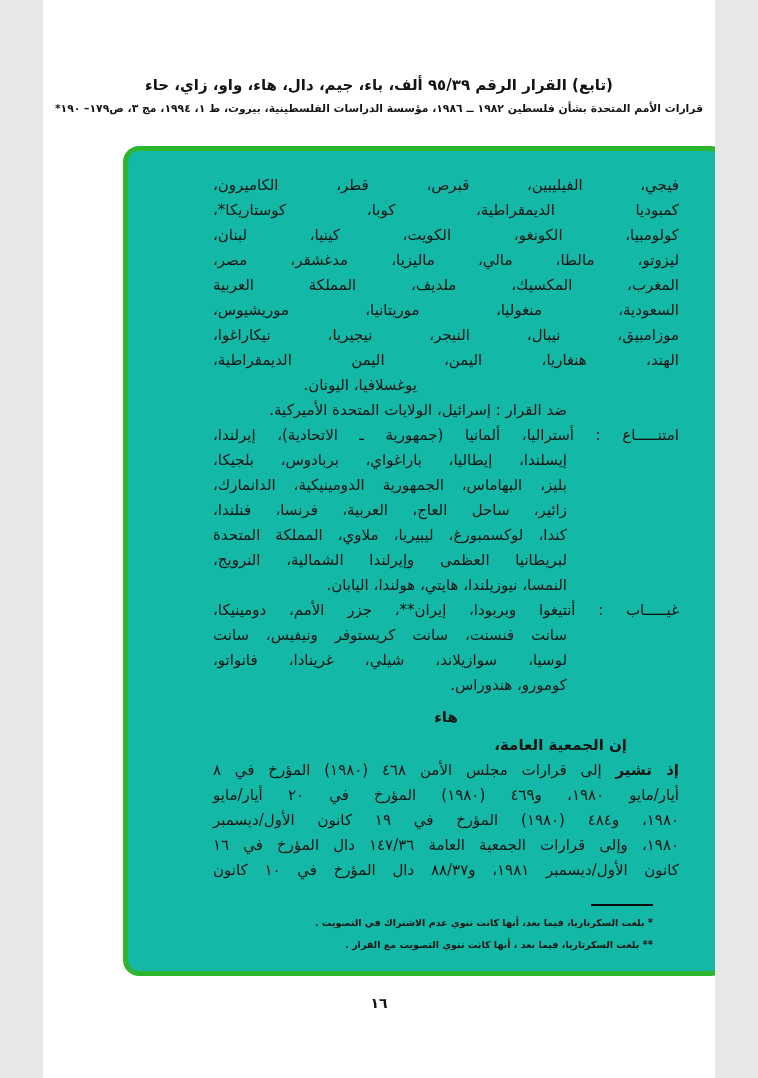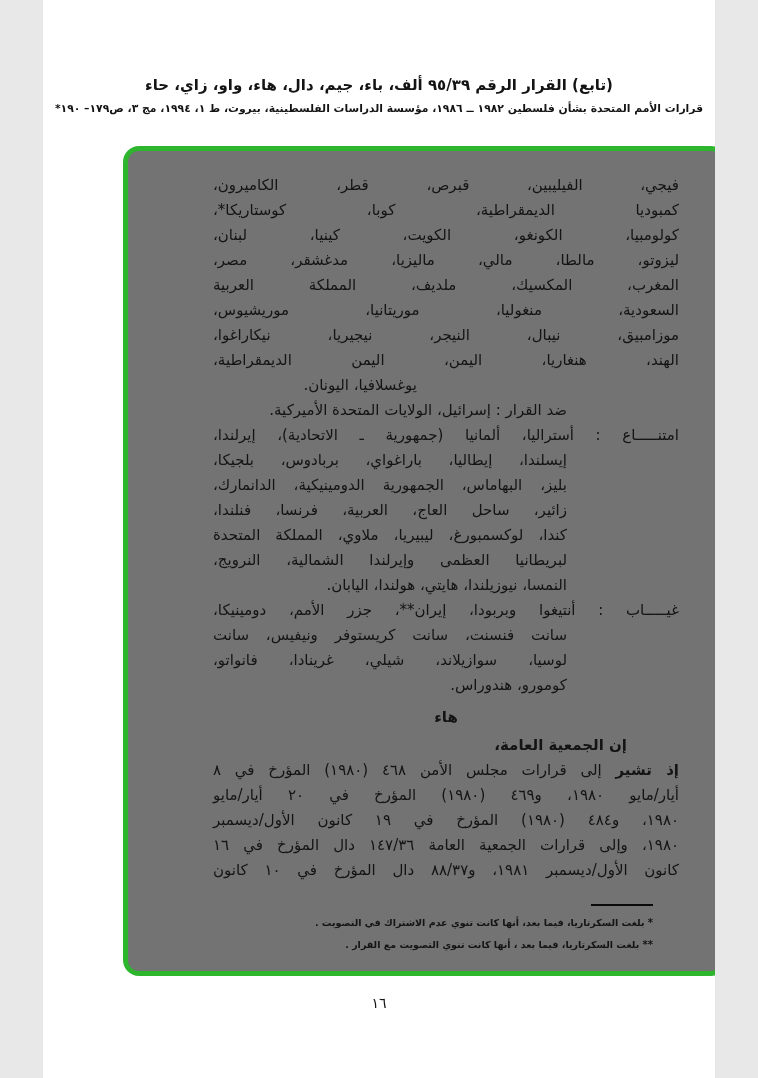--- a/index.html
+++ b/index.html
@@ -17,21 +17,21 @@
   .header { position:absolute; top:76px; left:0; right:0; text-align:center; direction:rtl; }
   .title  { font-size:15px; font-weight:bold; }
   .source { font-size:10.8px; font-weight:bold; margin-top:8px; }
 
   
   .frame {
     position:absolute; left:80px; top:146px;
     width:594px; height:820px;
     border:5px solid #2db52d;
     border-radius:16px;
-    background:#737373;
+    background:#14b8a6;
   }
   .content {
     padding:22px 43px 0 85px;
     font-size:15px; line-height:25px;
     direction:rtl;
   }
   .line { white-space:normal; }
   .justify { text-align:justify; text-align-last:justify; }
   .lastline { text-align:right; }
   .cont { padding-right:112px; }
@@ -53,21 +53,21 @@
     font-size:9.5px; font-weight:bold; line-height:22px;
     direction:rtl;
   }
   .footnote-row { }
   .fn-marker { font-size:10px; }
 
   
   .page-number {
     position:absolute; top:995px; left:0; right:0;
     text-align:center;
-    font-size:14px; font-weight:normal; letter-spacing:2px;
+    font-size:14px; font-weight:bold; letter-spacing:2px;
   }
 </style>
 </head>
 <body>
 
 <div class="page" style="color: rgb(20, 20, 20);">
 
   <div class="header">
     <div class="title">(تابع) القرار الرقم ٩٥/٣٩ ألف، باء، جيم، دال، هاء، واو، زاي، حاء</div>
     <div class="source">قرارات الأمم المتحدة بشأن فلسطين ١٩٨٢ ــ ١٩٨٦، مؤسسة الدراسات الفلسطينية، بيروت، ط ١، ١٩٩٤، مج ٣، ص١٧٩– ١٩٠*</div>

